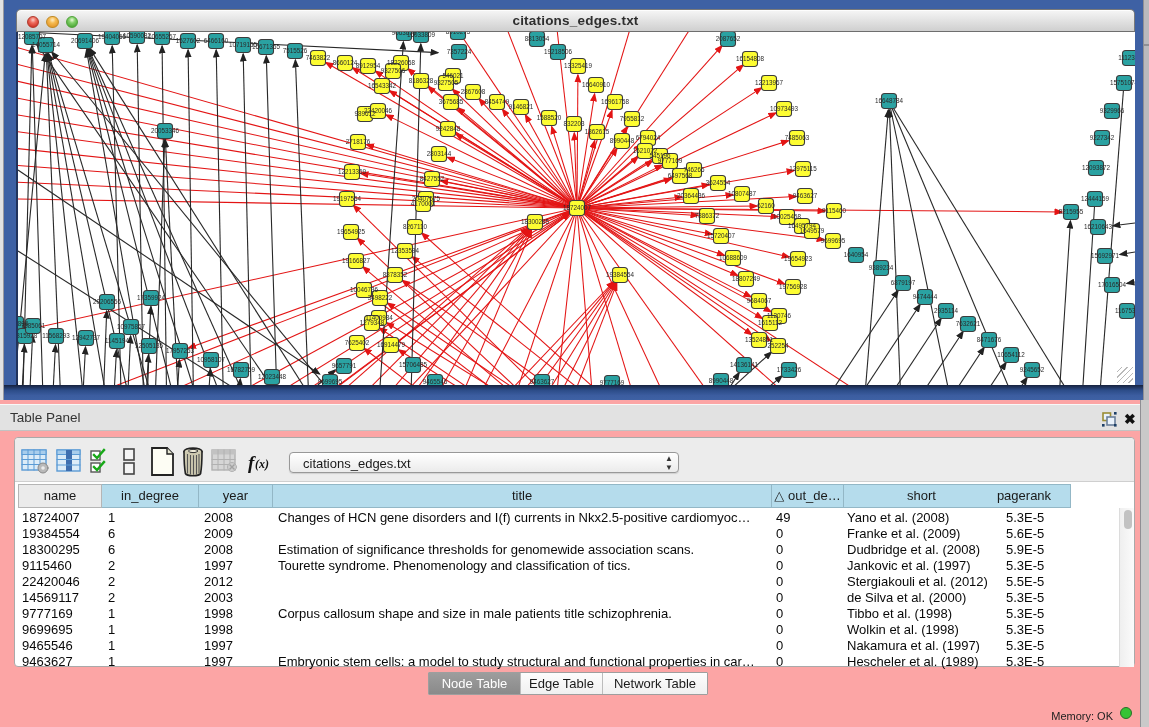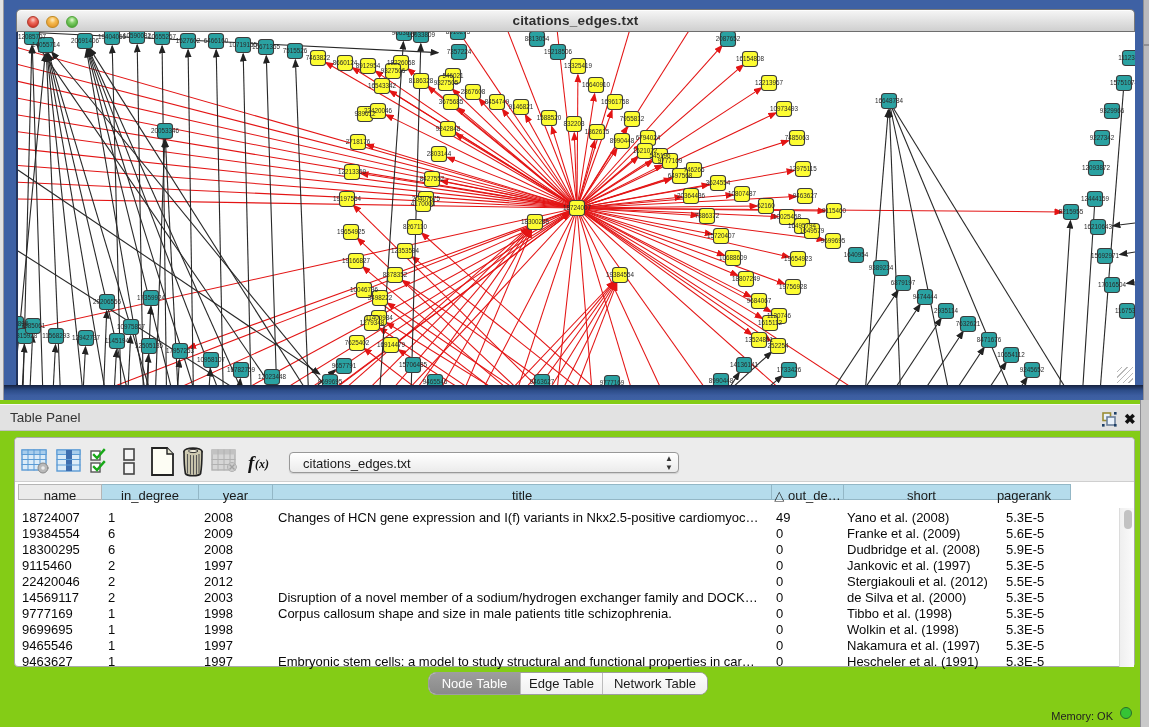--- a/index.html
+++ b/index.html
@@ -22,51 +22,51 @@
 #tl3{left:48.5px;background:radial-gradient(circle at 50% 30%,#d2f0c0 8%,#81cf68 35%,#52ac3c 75%,#3f8a2c);border:.5px solid #50a23a}
 #canvasWrap{position:absolute;left:0;top:23px;width:1119px;height:353px;background:#fff;
  border-left:2px solid #22345c;border-right:2px solid #22345c;border-bottom:2px solid #151d33}
 #canvasWrap svg{position:absolute;left:0;top:0}
 .re{stroke:#e31414;stroke-width:1.05}
 .be{stroke:#282828;stroke-width:1.1}
 .nl{font-family:"Liberation Sans",sans-serif;font-size:6.3px;fill:#2a2a2a;text-anchor:middle}
 #grip{position:absolute;right:0;bottom:0;width:16px;height:16px;
  background:repeating-linear-gradient(135deg,transparent,transparent 3px,#b9b9b9 3px,#b9b9b9 4px)}
 
-#tpanel{position:absolute;left:0;top:400px;width:1149px;height:327px;background:#84cc16}
+#tpanel{position:absolute;left:0;top:400px;width:1149px;height:327px;background:#fca5a5}
 #tpanel .edge{position:absolute;left:1140px;top:0;width:9px;height:327px;background:#c9c9c9;border-left:1px solid #8f8f94}
 #ptitle{position:absolute;left:0;top:4px;width:1140px;height:27px;background:#e2e2e2;border-bottom:1px solid #c2c2c2;border-top:1px solid #f8f8f8}
 #ptitle span{position:absolute;left:10px;top:5px;font-size:13.5px;color:#333}
 #float-ic{position:absolute;left:1102px;top:7px;width:15px;height:15px}
 #close-ic{position:absolute;left:1124px;top:6px;width:15px;height:15px;font-size:14px;font-weight:700;color:#111}
 #pbox{position:absolute;left:14px;top:37px;width:1121px;height:230px;background:#fff;border:1px solid #a9a9a9;border-radius:4px}
 #toolbar{position:absolute;left:0;top:0;width:1119px;height:44px;background:#ececec;border-bottom:1px solid #cfcfcf;border-radius:4px 4px 0 0}
 #combo{position:absolute;left:274px;top:14px;width:390px;height:21px;border:1px solid #989898;border-radius:4px;
  background:linear-gradient(#ffffff,#ebebeb);box-shadow:0 1px 1px rgba(0,0,0,.12)}
 #combo .lbl{position:absolute;left:13px;top:3px;font-size:13px;color:#1a1a1a}
 #combo .step{position:absolute;right:5px;top:1px;font-size:8px;color:#333;line-height:9px;text-align:center}
 
 #thead{position:absolute;left:3px;top:46px;height:24px}
-.hc{position:absolute;top:0;height:16px;border:1px solid #93b7c6;border-left:none;
+.hc{position:absolute;top:0;height:24px;border:1px solid #93b7c6;border-left:none;
  background:#b5dcec;font-size:13px;color:#1a1a1a;text-align:center;line-height:22px}
 .hc.first{border-left:1px solid #b5b5b5;background:#ebebeb;border-color:#b5b5b5}
 
 .row{position:absolute;left:3px;width:1090px;height:16px;font-size:13px;line-height:16px;color:#090909;white-space:nowrap}
 .row span{position:absolute;top:0;overflow:hidden}
 .c0{left:4px;width:80px}
 .c1{left:90px;width:92px}
 .c2{left:186px;width:70px}
 .c3{left:260px;width:496px}
 .c4{left:758px;width:70px}
 .c5{left:829px;width:156px;text-align:left}
 .c6{left:988px;width:90px}
 #vscroll{position:absolute;left:1104px;top:70px;width:15px;height:159px;background:linear-gradient(90deg,#efefef,#fbfbfb);border-left:1px solid #dcdcdc}
 #vthumb{position:absolute;left:3.5px;top:2px;width:8px;height:19px;background:#c2c2c2;border-radius:4px}
 
-#tabs{position:absolute;left:428px;top:272px;height:23px;display:flex;border:1px solid #9e9e9e;border-radius:8px;overflow:hidden;background:#fff}
+#tabs{position:absolute;left:428px;top:272px;height:23px;display:flex;border:1px solid #9e9e9e;border-radius:1px;overflow:hidden;background:#fff}
 #tabs .tab{font-size:13px;color:#1a1a1a;line-height:21px;text-align:center;background:linear-gradient(#fdfdfd,#f0f0f0);border-left:1px solid #bcbcbc}
 #tabs .tab.sel{background:linear-gradient(#9d9d9d,#8a8a8a);color:#fff;border-left:none}
 #mem{position:absolute;right:36px;top:310px;font-size:11px;color:#222}
 #memdot{position:absolute;right:17px;top:307px;width:12px;height:12px;border-radius:50%;background:#35c435;border:1px solid #2a6e2a}
 </style></head>
 <body>
 <div id="stage">
   <div id="desk">
     <div id="shadow"></div>
     <div id="win">
@@ -638,62 +638,63 @@
         <div class="hc" style="left:181px;width:74px">year</div>
         <div class="hc" style="left:255px;width:499px">title</div>
         <div class="hc" style="left:754px;width:72px">△ out_de…</div>
         <div class="hc" style="left:826px;width:156px">short</div>
         <div class="hc" style="left:960px;width:93px">pagerank</div>
       </div>
 <div class="row" style="top:72px">
           <span class="c0">18724007</span>
           <span class="c1">1</span>
           <span class="c2">2008</span>
-          <span class="c3">Changes of HCN gene expression and I(f) variants in Nkx2.5-positive cardiomyoc…</span>
+          <span class="c3">Changes of HCN gene disorders and I(f) currents in Nkx2.5-positive cardiomyoc…</span>
           <span class="c4">49</span>
           <span class="c5">Yano et al. (2008)</span>
           <span class="c6">5.3E-5</span>
         </div>
 <div class="row" style="top:88px">
           <span class="c0">19384554</span>
           <span class="c1">6</span>
           <span class="c2">2009</span>
           <span class="c4">0</span>
           <span class="c5">Franke et al. (2009)</span>
           <span class="c6">5.6E-5</span>
         </div>
 <div class="row" style="top:104px">
           <span class="c0">18300295</span>
           <span class="c1">6</span>
           <span class="c2">2008</span>
+          <span class="c3">Estimation of significance thresholds for genomewide association scans.</span>
           <span class="c4">0</span>
           <span class="c5">Dudbridge et al. (2008)</span>
           <span class="c6">5.9E-5</span>
         </div>
 <div class="row" style="top:120px">
           <span class="c0">9115460</span>
           <span class="c1">2</span>
           <span class="c2">1997</span>
+          <span class="c3">Tourette syndrome. Phenomenology and classification of tics.</span>
           <span class="c4">0</span>
           <span class="c5">Jankovic et al. (1997)</span>
           <span class="c6">5.3E-5</span>
         </div>
 <div class="row" style="top:136px">
           <span class="c0">22420046</span>
           <span class="c1">2</span>
           <span class="c2">2012</span>
           <span class="c4">0</span>
           <span class="c5">Stergiakouli et al. (2012)</span>
           <span class="c6">5.5E-5</span>
         </div>
 <div class="row" style="top:152px">
           <span class="c0">14569117</span>
           <span class="c1">2</span>
           <span class="c2">2003</span>
-          <span class="c3">Disruption of a novel member of a sodium/hydrogen exchanger family and DOCK…</span>
           <span class="c4">0</span>
           <span class="c5">de Silva et al. (2000)</span>
           <span class="c6">5.3E-5</span>
         </div>
 <div class="row" style="top:168px">
           <span class="c0">9777169</span>
           <span class="c1">1</span>
           <span class="c2">1998</span>
           <span class="c3">Corpus callosum shape and size in male patients title schizophrenia.</span>
           <span class="c4">0</span>
@@ -715,21 +716,21 @@
           <span class="c4">0</span>
           <span class="c5">Nakamura et al. (1997)</span>
           <span class="c6">5.3E-5</span>
         </div>
 <div class="row" style="top:216px">
           <span class="c0">9463627</span>
           <span class="c1">1</span>
           <span class="c2">1997</span>
           <span class="c3">Embryonic stem cells: a model to study structural and functional properties in car…</span>
           <span class="c4">0</span>
-          <span class="c5">Hescheler et al. (1991)</span>
+          <span class="c5">Hescheler et al. (1989)</span>
           <span class="c6">5.3E-5</span>
         </div>
       <div id="vscroll">
           <div id="vthumb"></div>
         </div>
     </div>
     <div id="tabs">
       <div class="tab sel" style="width:91px">Node Table</div>
         <div class="tab" style="width:82px">Edge Table</div>
         <div class="tab" style="width:105px">Network Table</div>

